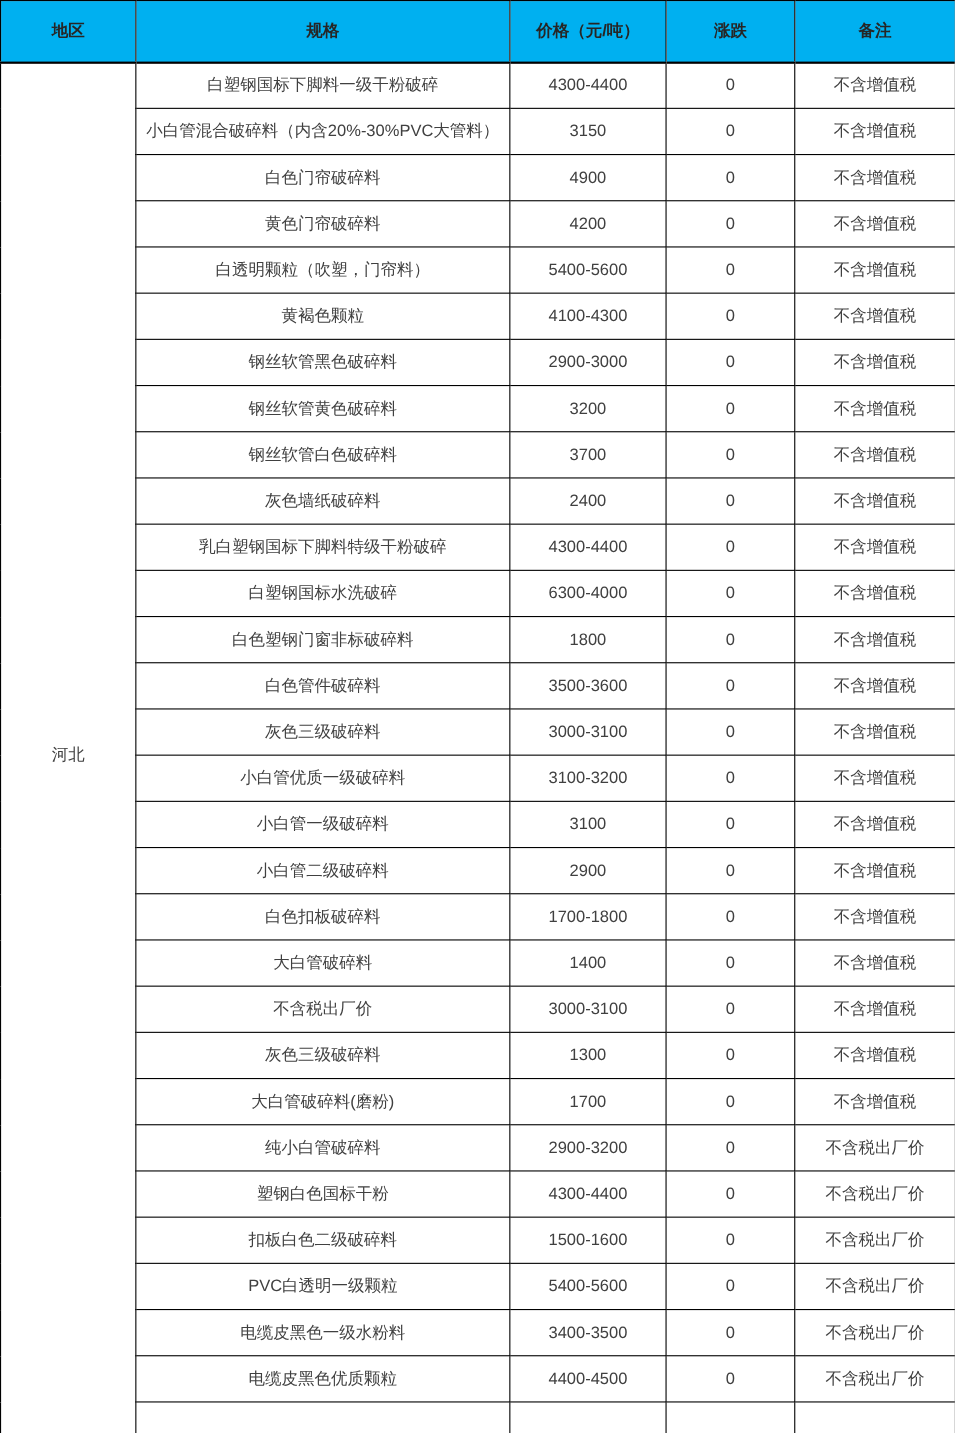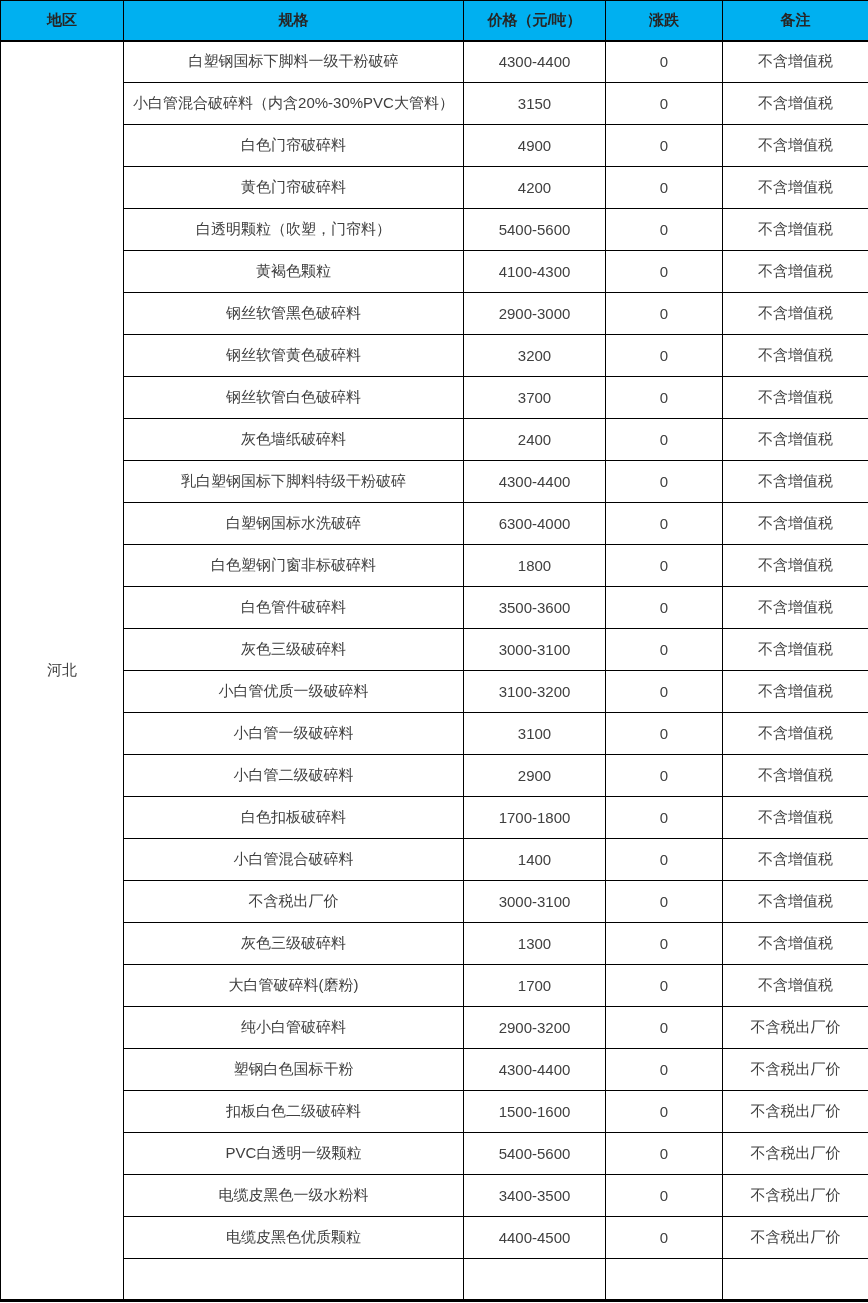--- a/index.html
+++ b/index.html
@@ -18,21 +18,21 @@
   .price-table th,
   .price-table td {
     border: 1px solid #000000;
     text-align: center;
     vertical-align: middle;
     padding: 0 4px;
     overflow: hidden;
     white-space: nowrap;
   }
   .price-table thead tr {
-    height: 40px;
+    height: 56px;
   }
   .price-table th {
     background: #00B0F0;
     color: #262626;
     font-size: 15px;
     font-weight: bold;
     border-bottom: 2px solid #000000;
   }
   .price-table tbody tr {
     height: 42px;
@@ -177,21 +177,21 @@
         <td>0</td>
         <td>不含增值税</td>
       </tr>
       <tr>
         <td>白色扣板破碎料</td>
         <td>1700-1800</td>
         <td>0</td>
         <td>不含增值税</td>
       </tr>
       <tr>
-        <td>小白管混合破碎料</td>
+        <td>大白管破碎料</td>
         <td>1400</td>
         <td>0</td>
         <td>不含增值税</td>
       </tr>
       <tr>
         <td>不含税出厂价</td>
         <td>3000-3100</td>
         <td>0</td>
         <td>不含增值税</td>
       </tr>

